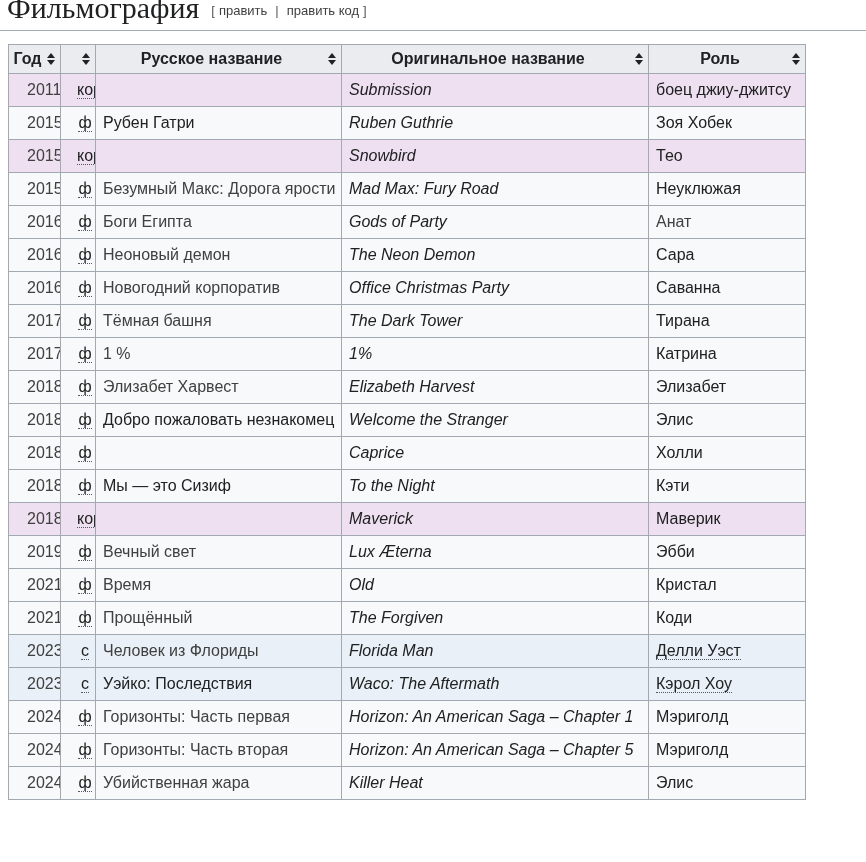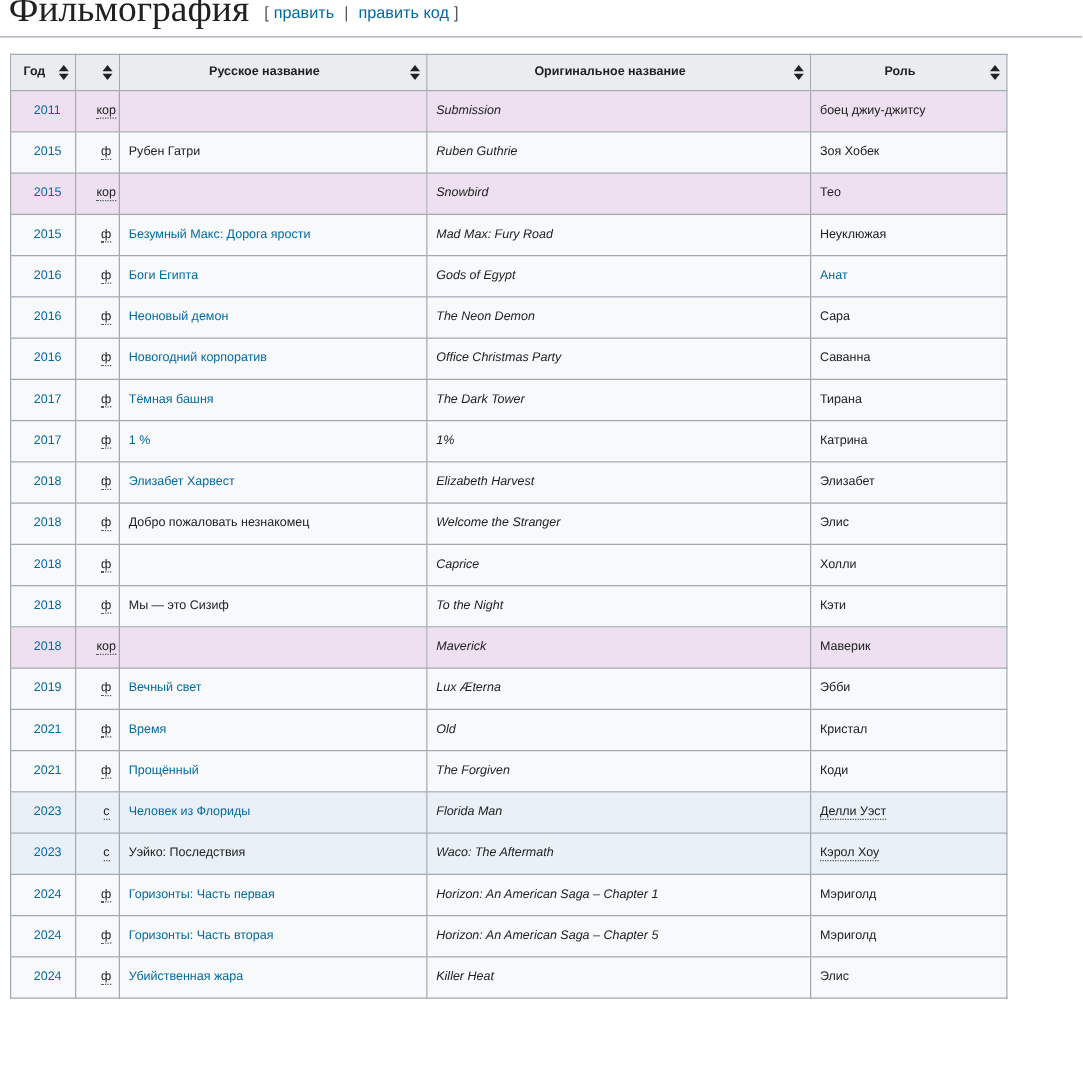--- a/index.html
+++ b/index.html
@@ -25,29 +25,29 @@
   .mw-editsection {
     font-family: "Liberation Sans", "DejaVu Sans", sans-serif;
     font-size: 13px;
     margin-left: 12px;
     vertical-align: 3px;
     color: #54595d;
   }
   .mw-editsection .bracket { color: #54595d; }
   .mw-editsection .pipe { color: #54595d; margin: 0 4px; }
   .mw-editsection a { margin: 0 4px; }
-  a { color: #0369a1; text-decoration: none; cursor: pointer; }
+  a { color: #404040; text-decoration: none; cursor: pointer; }
 
   
   table.wikitable {
     border-collapse: collapse;
     table-layout: fixed;
     margin: 13px 0 16px 8px;
     width: 797px;
-    font-size: 10px;
+    font-size: 16px;
   }
   .wikitable th {
     background: #eaecf0;
     border: 1px solid #a2a9b1;
     font-weight: bold;
     text-align: center;
     position: relative;
     padding: 6px 18px 6px 4px;
     line-height: 16px;
     cursor: pointer;
@@ -159,21 +159,21 @@
         <td class="year-cell"><a>2015</a></td>
         <td class="type-cell"><span class="abbr">ф</span></td>
         <td class="ru-cell"><a>Безумный Макс: Дорога ярости</a></td>
         <td class="orig-cell"><i>Mad Max: Fury Road</i></td>
         <td class="role-cell"><span>Неуклюжая</span></td>
       </tr>
       <tr>
         <td class="year-cell"><a>2016</a></td>
         <td class="type-cell"><span class="abbr">ф</span></td>
         <td class="ru-cell"><a>Боги Египта</a></td>
-        <td class="orig-cell"><i>Gods of Egypt</i></td>
+        <td class="orig-cell"><i>Gods of Party</i></td>
         <td class="role-cell"><a>Анат</a></td>
       </tr>
       <tr>
         <td class="year-cell"><a>2016</a></td>
         <td class="type-cell"><span class="abbr">ф</span></td>
         <td class="ru-cell"><a>Неоновый демон</a></td>
         <td class="orig-cell"><i>The Neon Demon</i></td>
         <td class="role-cell"><span>Сара</span></td>
       </tr>
       <tr>

